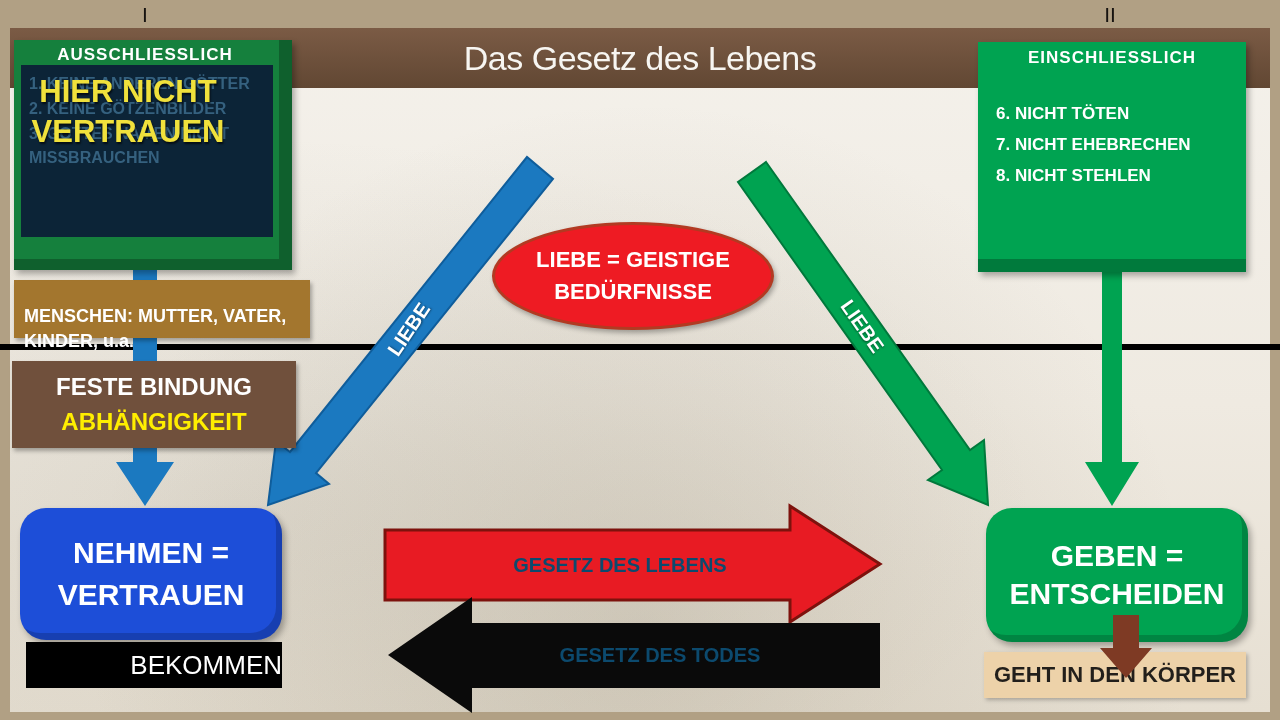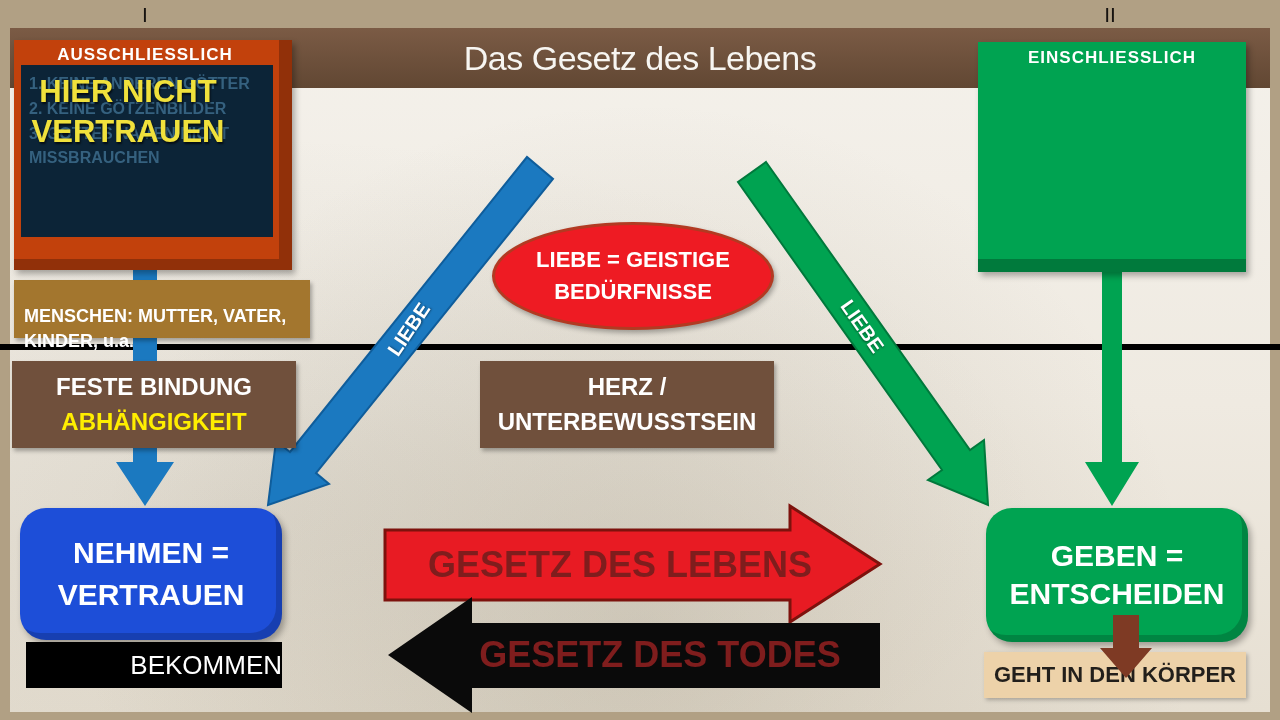--- a/index.html
+++ b/index.html
@@ -19,21 +19,21 @@
   #header-bar .title{color:#f7f5f1;font-size:34px;letter-spacing:-.5px;}
   .numeral{position:absolute;top:3px;width:60px;text-align:center;color:#161310;
     font-size:21px;z-index:3;}
   #numeral-left{left:115px;} #numeral-right{left:1080px;}
   
   #divider{position:absolute;left:0;top:344px;width:1280px;height:6px;background:#000;z-index:1;}
   
   svg.arrow-layer{position:absolute;left:0;top:0;width:1280px;height:720px;pointer-events:none;}
   #arrows-under{z-index:2;} #arrows-over{z-index:5;}
   
-  #left-box{left:14px;top:40px;width:278px;height:230px;background:#c2410c;z-index:4;
+  #left-box{left:14px;top:40px;width:278px;height:230px;background:#15803d;z-index:4;
     box-shadow:inset -13px -11px 0 rgba(0,0,0,.25), 3px 4px 6px rgba(0,0,0,.3);}
   #left-box .box-title{position:absolute;left:0;top:5px;width:262px;text-align:center;
     color:#fff;font-weight:700;font-size:17px;letter-spacing:1px;}
   #navy-box{position:absolute;left:7px;top:25px;width:252px;height:172px;background:#0c2437;
     padding:7px 8px;box-sizing:border-box;}
   #navy-box .cmd{color:#35617f;font-size:16px;font-weight:700;line-height:1.55;white-space:nowrap;}
   #overlay-yellow{position:absolute;left:7px;top:32px;width:214px;text-align:center;z-index:2;}
   #overlay-yellow .oline{color:#f0e13c;font-size:31px;font-weight:700;line-height:1.28;
     text-shadow:1px 2px 2px rgba(0,0,0,.65);}
   
@@ -77,21 +77,21 @@
     display:flex;flex-direction:column;align-items:center;justify-content:center;gap:4px;
     box-shadow:inset -6px -7px 0 rgba(0,0,0,.18), 3px 4px 6px rgba(0,0,0,.3);}
   .result-line{color:#fff;font-size:30px;font-weight:700;white-space:nowrap;}
   #bekommen{left:26px;top:642px;width:256px;height:46px;background:#000;z-index:4;
     display:flex;align-items:center;justify-content:flex-end;}
   #bekommen span{color:#fff;font-size:26px;font-weight:500;}
   #koerper{left:984px;top:652px;width:262px;height:46px;background:#edd2a9;z-index:4;
     display:flex;align-items:center;justify-content:center;box-shadow:2px 2px 4px rgba(0,0,0,.25);}
   #koerper span{color:#221f1b;font-size:22px;font-weight:700;white-space:nowrap;}
   
-  .big-arrow-label{position:absolute;z-index:6;color:#7f1d1d;font-size:36px;font-weight:700;
+  .big-arrow-label{position:absolute;z-index:6;color:#0c4a6e;font-size:20px;font-weight:700;
     text-align:center;white-space:nowrap;}
   #life-label{left:420px;top:530px;width:400px;line-height:70px;}
   #death-label{left:460px;top:620px;width:400px;line-height:70px;}
 </style>
 </head>
 <body>
 
 <div id="slide">
   <div id="panel"></div>
 
@@ -119,43 +119,44 @@
       <div class="cmd">MISSBRAUCHEN</div>
     </div>
     <div id="overlay-yellow">
       <div class="oline">HIER NICHT</div>
       <div class="oline">VERTRAUEN</div>
     </div>
   </div>
 
   <div id="right-box" class="abs">
     <div class="box-title">EINSCHLIESSLICH</div>
+    <div id="green-list">
+      <div class="cmd">6. NICHT TÖTEN</div>
+      <div class="cmd">7. NICHT EHEBRECHEN</div>
+      <div class="cmd">8. NICHT STEHLEN</div>
+    </div>
   </div>
 
 
   <div id="ellipse" class="abs">
     <div class="eline">LIEBE = GEISTIGE</div>
     <div class="eline">BEDÜRFNISSE</div>
   </div>
 
   <div class="liebe" id="liebe-left">LIEBE</div>
   <div class="liebe" id="liebe-right">LIEBE</div>
 
   <div id="menschen" class="abs">
     <div class="mline">MENSCHEN: MUTTER, VATER,</div>
     <div class="mline">KINDER, u.a.</div>
   </div>
 
   <div id="feste" class="abs brown-box">
     <div class="white-line">FESTE BINDUNG</div>
     <div class="yellow-line">ABHÄNGIGKEIT</div>
-  </div>
-  <div id="herz" class="abs brown-box">
-    <div class="white-line">HERZ /</div>
-    <div class="white-line">UNTERBEWUSSTSEIN</div>
   </div>
 
   <div id="nehmen" class="abs">
     <div class="result-line">NEHMEN =</div>
     <div class="result-line">VERTRAUEN</div>
   </div>
   <div id="bekommen" class="abs">
     <span>BEKOMMEN</span>
   </div>
 

